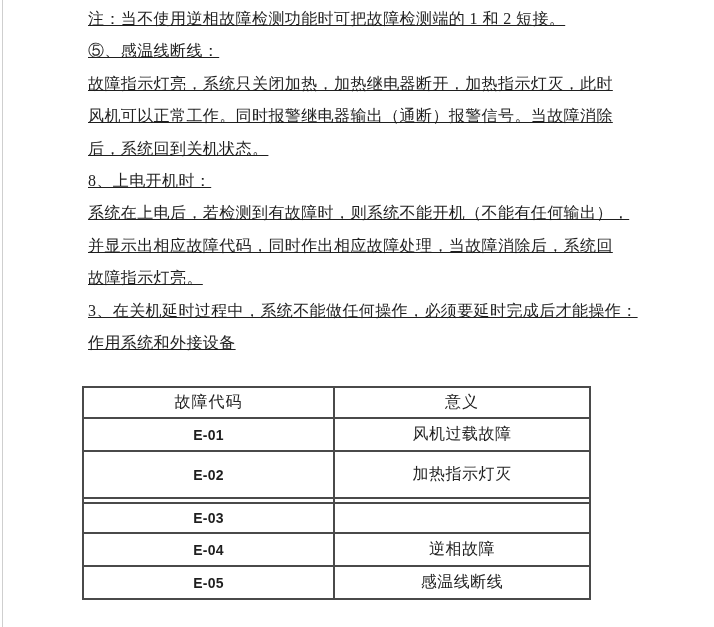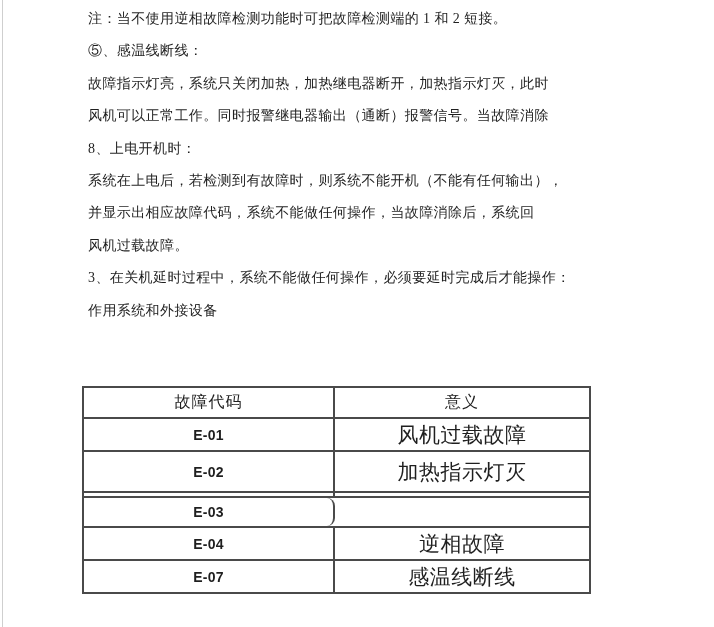--- a/index.html
+++ b/index.html
@@ -25,23 +25,24 @@
   }
   .content {
     position: absolute;
     left: 88px;
     top: 3px;
     width: 580px;
   }
   .line {
     height: 32.4px;
     line-height: 32.4px;
-    font-size: 14px;
+    font-size: 16px;
     white-space: nowrap;
     letter-spacing: 0.4px;
+    text-decoration: underline;
   }
   .fault-table {
     position: absolute;
     left: 82px;
     top: 386px;
     width: 505px;
     border: 2px solid #4a4a4a;
     background: #ffffff;
   }
   .trow {
@@ -63,48 +64,49 @@
   }
   .col-meaning {
     flex: 1;
   }
   .header-row .tcell {
     font-size: 16px;
     height: 29px;
     letter-spacing: 1px;
   }
   .row-h31 .tcell { height: 31px; }
-  .row-h39 .tcell { height: 39px; }
-  .row-h28 .tcell { height: 28px; border-radius: 8px; }
+  .row-h39 .tcell { height: 45px; }
+  .row-h28 .tcell { height: 28px; }
   .split-row .tcell { height: 3px; }
   .code-text {
     font-family: "Liberation Sans", "DejaVu Sans", sans-serif;
     font-size: 14px;
     font-weight: 700;
     letter-spacing: 0.2px;
   }
   .meaning-text {
-    font-size: 21px;
+    font-size: 16px;
     letter-spacing: 0.5px;
   }
 </style>
 </head>
 <body>
 
 <div class="page-edge"></div>
 
 <div class="content">
   <div class="line">注：当不使用逆相故障检测功能时可把故障检测端的 1 和 2 短接。</div>
   <div class="line">⑤、感温线断线：</div>
   <div class="line">故障指示灯亮，系统只关闭加热，加热继电器断开，加热指示灯灭，此时</div>
   <div class="line">风机可以正常工作。同时报警继电器输出（通断）报警信号。当故障消除</div>
+  <div class="line">后，系统回到关机状态。</div>
   <div class="line">8、上电开机时：</div>
   <div class="line">系统在上电后，若检测到有故障时，则系统不能开机（不能有任何输出），</div>
-  <div class="line">并显示出相应故障代码，系统不能做任何操作，当故障消除后，系统回</div>
-  <div class="line">风机过载故障。</div>
+  <div class="line">并显示出相应故障代码，同时作出相应故障处理，当故障消除后，系统回</div>
+  <div class="line">故障指示灯亮。</div>
   <div class="line">3、在关机延时过程中，系统不能做任何操作，必须要延时完成后才能操作：</div>
   <div class="line">作用系统和外接设备</div>
 </div>
 
 <div class="fault-table">
   <div class="trow header-row">
     <div class="tcell col-code">故障代码</div>
     <div class="tcell col-meaning">意义</div>
   </div>
 
@@ -126,16 +128,16 @@
   <div class="trow bordered row-h28">
     <div class="tcell col-code code-text">E-03</div>
   </div>
 
   <div class="trow bordered row-h31">
     <div class="tcell col-code code-text">E-04</div>
     <div class="tcell col-meaning meaning-text">逆相故障</div>
   </div>
 
   <div class="trow bordered row-h31">
-    <div class="tcell col-code code-text">E-07</div>
+    <div class="tcell col-code code-text">E-05</div>
     <div class="tcell col-meaning meaning-text">感温线断线</div>
   </div>
 </div>
 
 </body></html>

